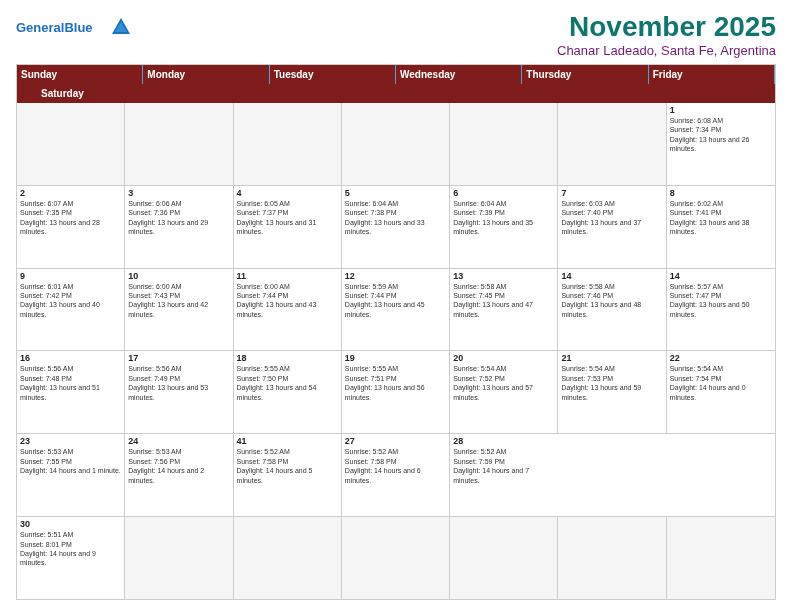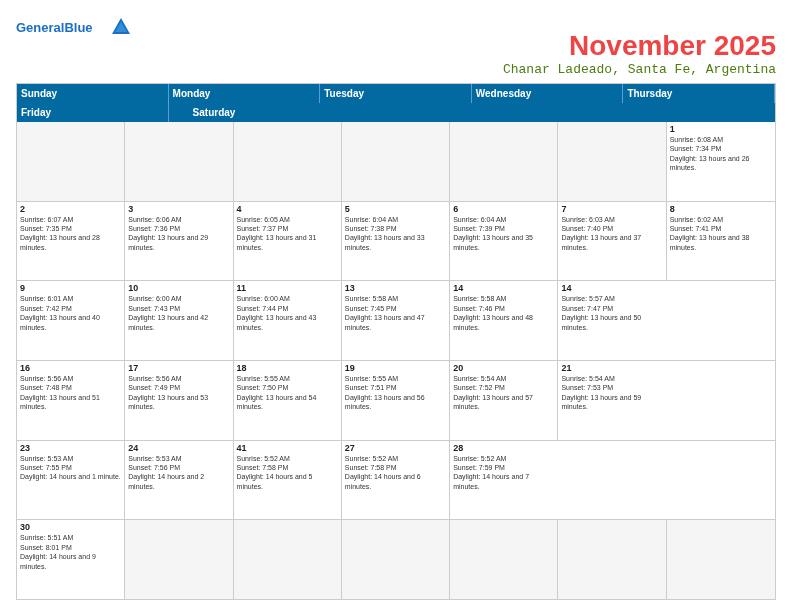--- a/index.html
+++ b/index.html
@@ -37,40 +37,38 @@
     }
     .logo-text span {
       color: #1a6fc4;
     }
     .title-area {
       text-align: right;
     }
     .month-title {
       font-size: 28px;
       font-weight: bold;
-      color: #ef4444;
+      color: #0f766e;
       line-height: 1.1;
-      margin-top: 19px;
     }
     .subtitle {
       font-size: 13px;
-      color: #4d7c0f;
+      color: #701a75;
       font-weight: normal;
-      font-family: Liberation Mono, monospace;
     }
     .calendar {
       flex: 1;
       display: flex;
       flex-direction: column;
       border: 1px solid #ccc;
     }
     .cal-header-row {
       display: grid;
-      grid-template-columns: repeat(5, 1fr);
-      background: #0369a1;
+      grid-template-columns: repeat(6, 1fr);
+      background: #7f1d1d;
     }
     .cal-header-cell {
       color: #fff;
       font-size: 10px;
       font-weight: bold;
       padding: 4px 4px;
       text-align: left;
       border-right: 1px solid #5a9dd5;
     }
     .cal-header-cell:last-child {
@@ -223,20 +221,26 @@
 Sunset: 7:43 PM
 Daylight: 13 hours and 42 minutes.</div>
           </div>
           <div class="cal-cell">
             <div class="day-num">11</div>
             <div class="day-info" style="white-space: pre-line;">Sunrise: 6:00 AM
 Sunset: 7:44 PM
 Daylight: 13 hours and 43 minutes.</div>
           </div>
           <div class="cal-cell">
+            <div class="day-num">12</div>
+            <div class="day-info" style="white-space: pre-line;">Sunrise: 5:59 AM
+Sunset: 7:44 PM
+Daylight: 13 hours and 45 minutes.</div>
+          </div>
+          <div class="cal-cell">
             <div class="day-num">13</div>
             <div class="day-info" style="white-space: pre-line;">Sunrise: 5:58 AM
 Sunset: 7:45 PM
 Daylight: 13 hours and 47 minutes.</div>
           </div>
           <div class="cal-cell">
             <div class="day-num">14</div>
             <div class="day-info" style="white-space: pre-line;">Sunrise: 5:58 AM
 Sunset: 7:46 PM
 Daylight: 13 hours and 48 minutes.</div>
@@ -277,20 +281,26 @@
             <div class="day-num">20</div>
             <div class="day-info" style="white-space: pre-line;">Sunrise: 5:54 AM
 Sunset: 7:52 PM
 Daylight: 13 hours and 57 minutes.</div>
           </div>
           <div class="cal-cell">
             <div class="day-num">21</div>
             <div class="day-info" style="white-space: pre-line;">Sunrise: 5:54 AM
 Sunset: 7:53 PM
 Daylight: 13 hours and 59 minutes.</div>
+          </div>
+          <div class="cal-cell">
+            <div class="day-num">22</div>
+            <div class="day-info" style="white-space: pre-line;">Sunrise: 5:54 AM
+Sunset: 7:54 PM
+Daylight: 14 hours and 0 minutes.</div>
           </div>
         </div>
         <div class="cal-row">
           <div class="cal-cell">
             <div class="day-num">23</div>
             <div class="day-info" style="white-space: pre-line;">Sunrise: 5:53 AM
 Sunset: 7:55 PM
 Daylight: 14 hours and 1 minute.</div>
           </div>
           <div class="cal-cell">

